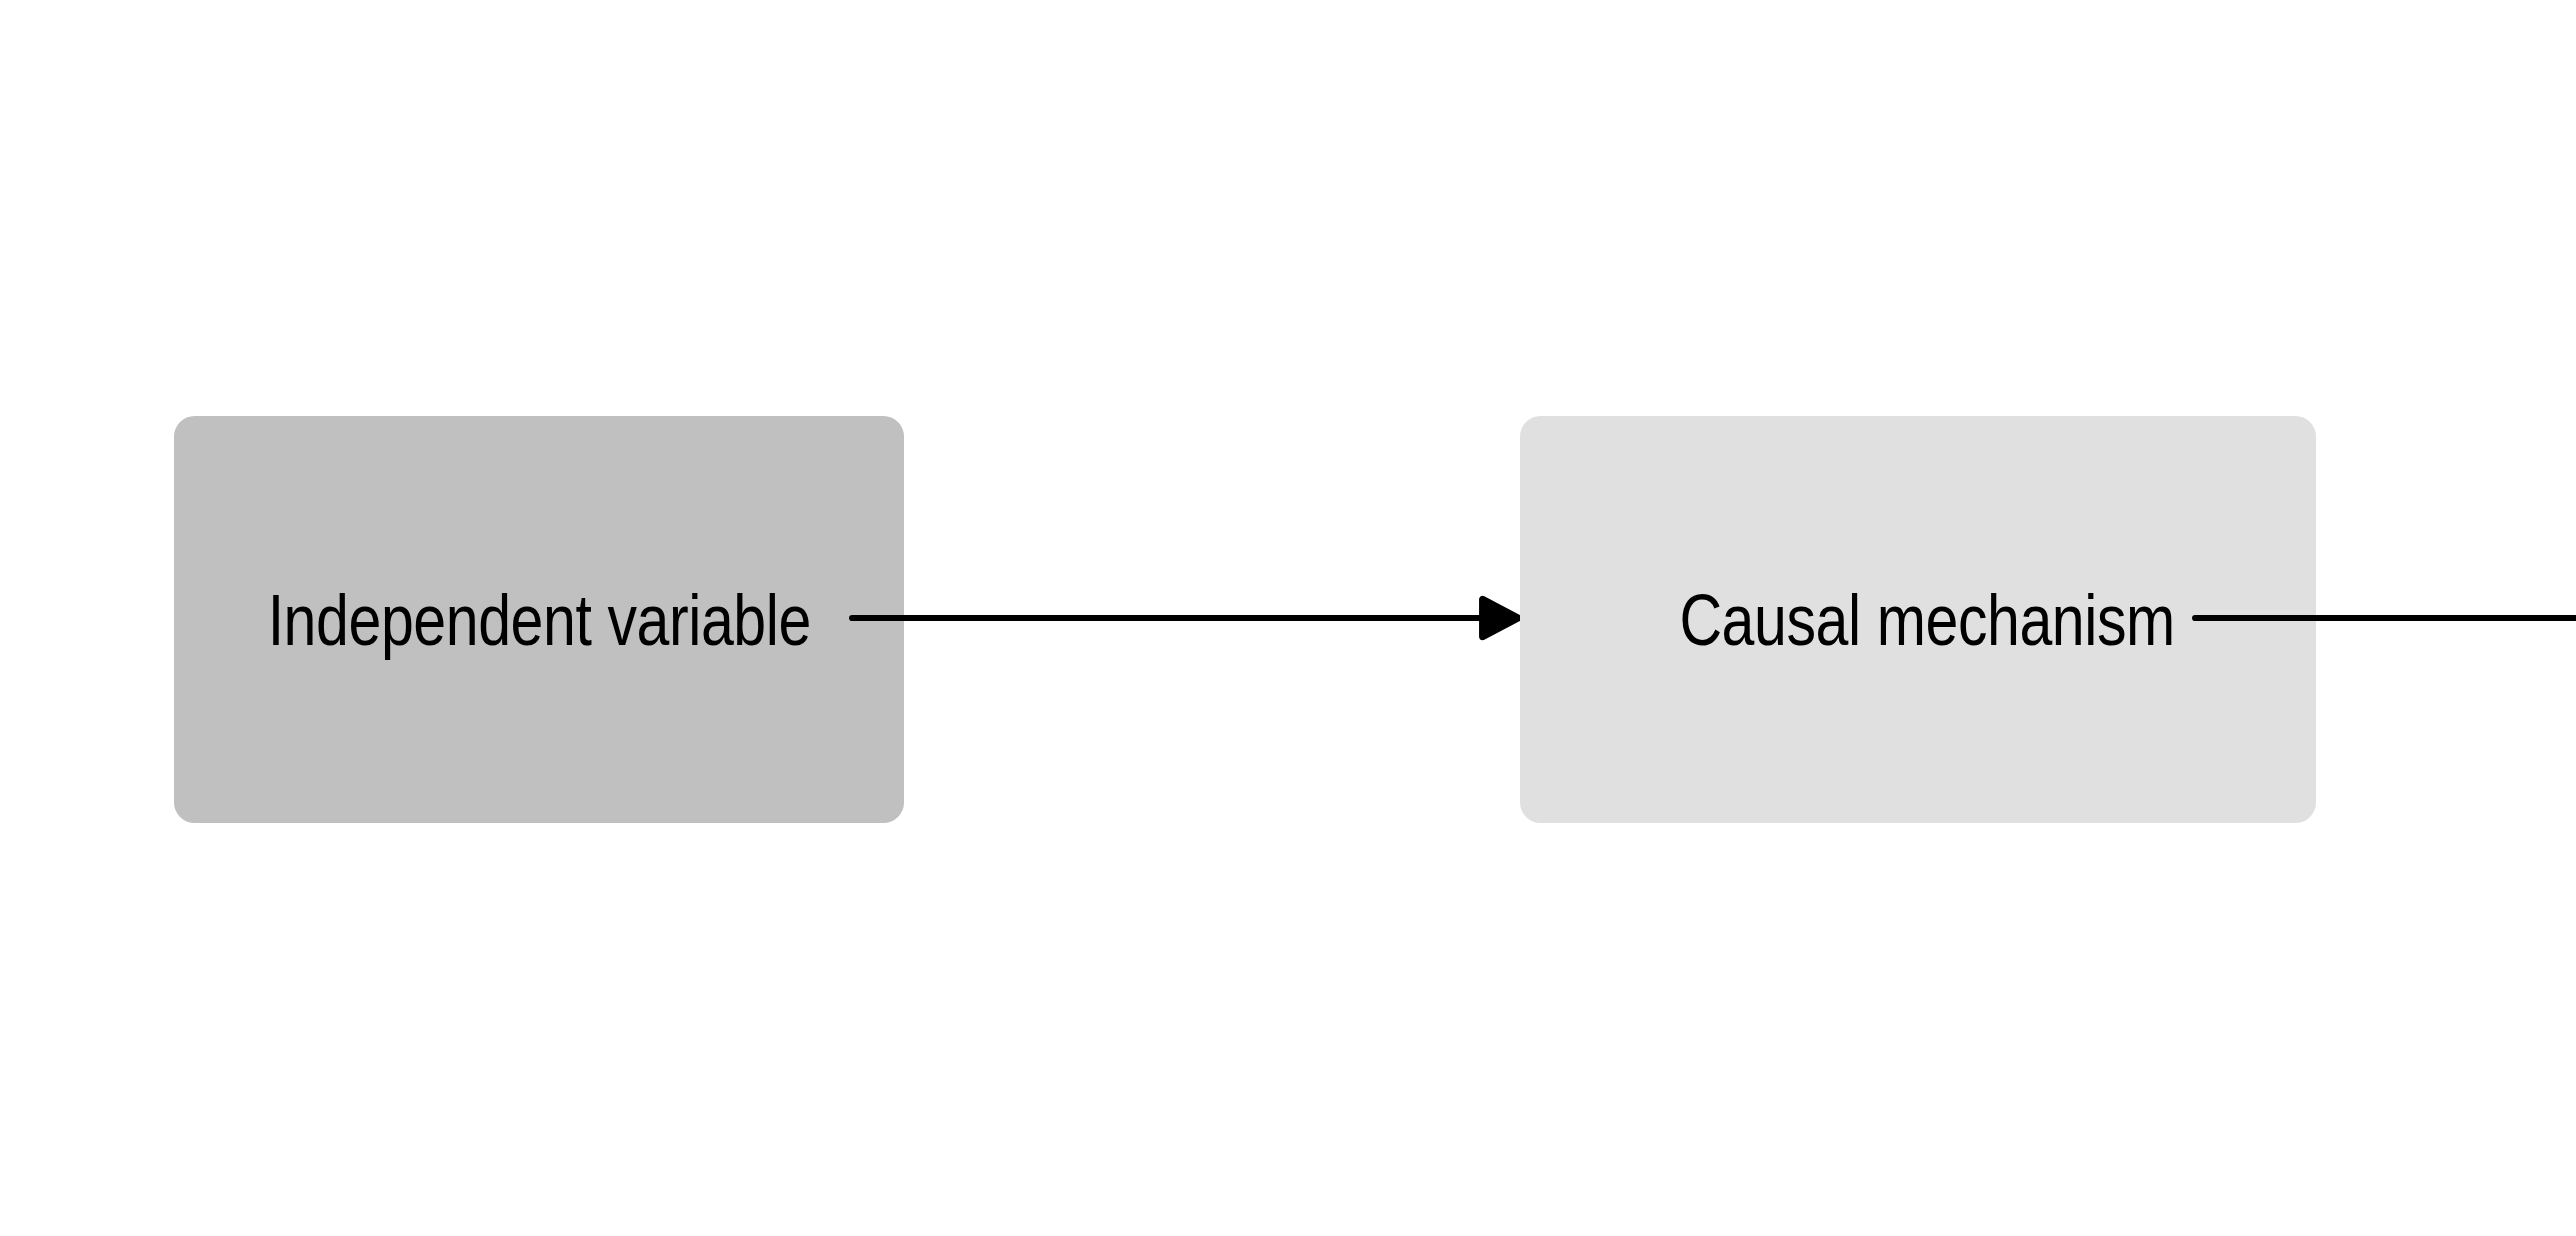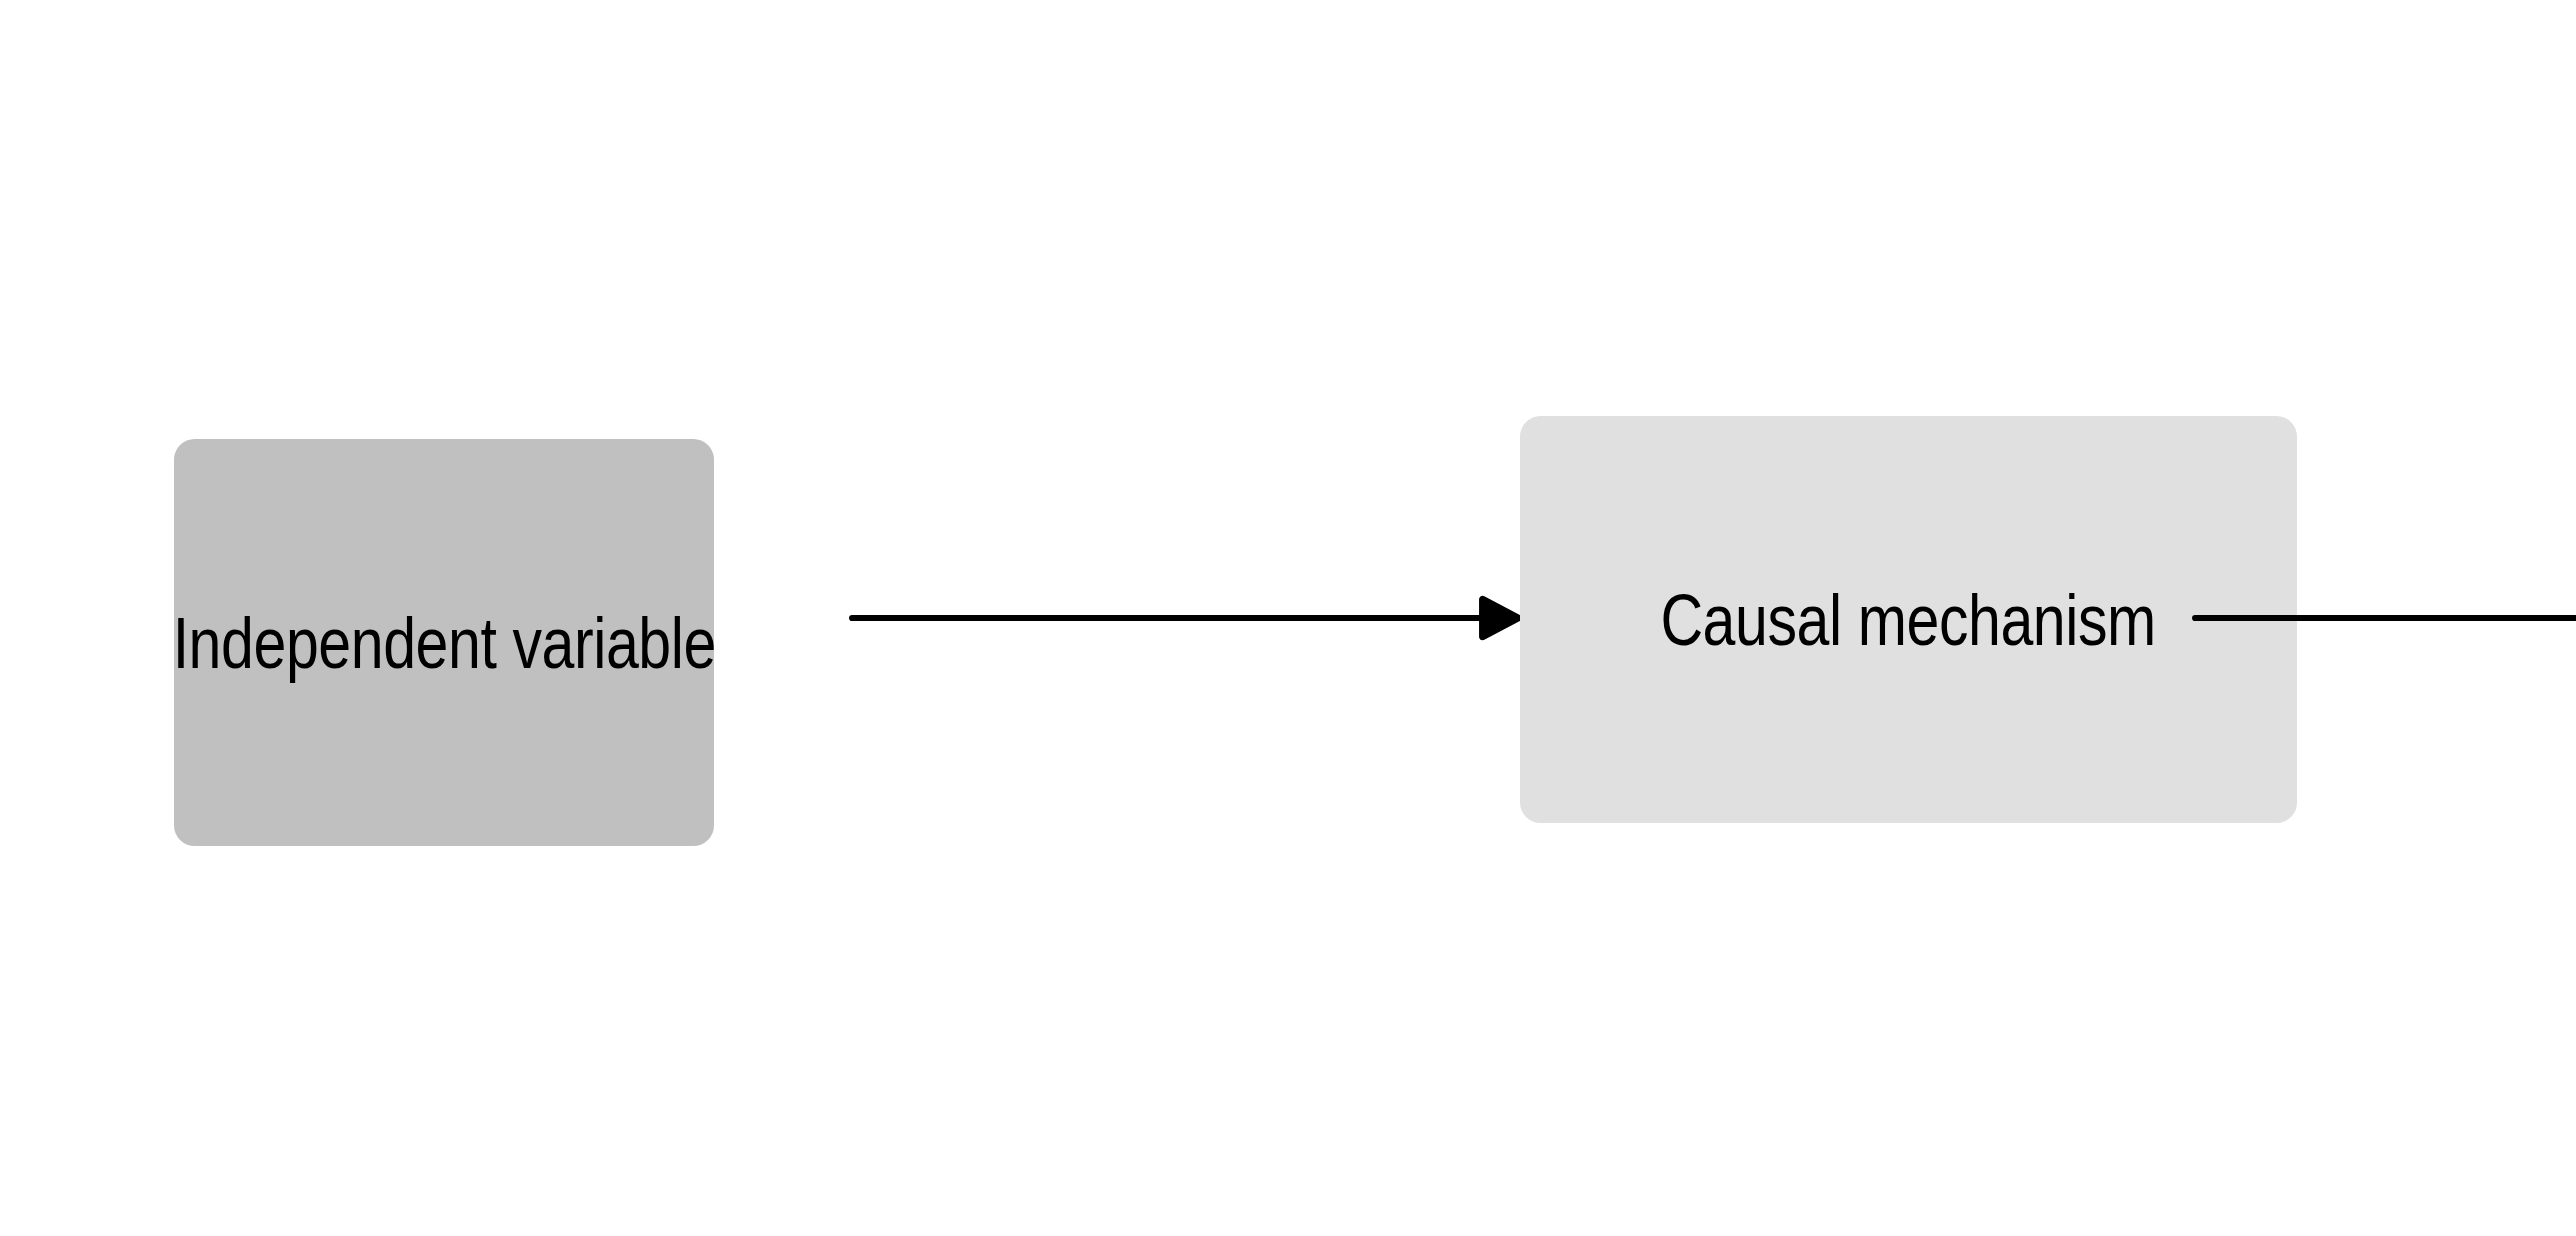--- a/index.html
+++ b/index.html
@@ -18,22 +18,22 @@
   }
   .node {
     position: absolute;
     top: 416px;
     height: 407px;
     border-radius: 20.6px;
     display: flex;
     align-items: center;
     justify-content: center;
   }
-  .node-independent { left: 174px;  width: 540px; margin-top: 23px; }
-  .node-mechanism   { left: 1520px; width: 777px; }
+  .node-independent { left: 174px;  width: 730px; }
+  .node-mechanism   { left: 1520px; width: 777px; padding-left: 19px; }
   .node .label {
     display: inline-block;
     font-size: 72px;
     line-height: 1;
     transform: scaleX(0.82);
     transform-origin: center center;
     white-space: nowrap;
     letter-spacing: -0.5px;
   }
   svg.arrow {

